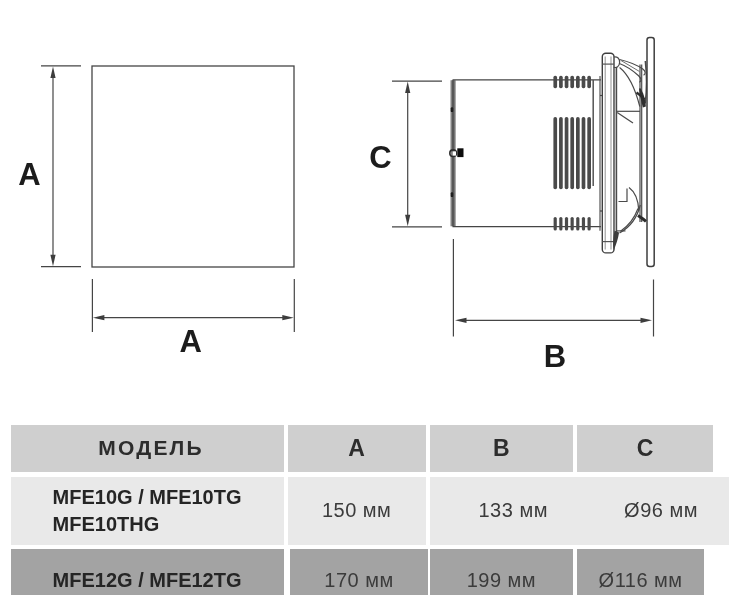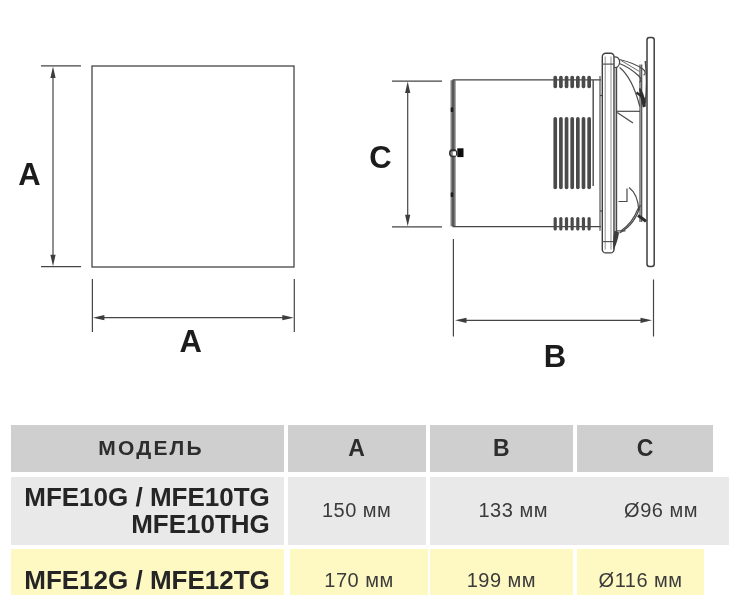--- a/index.html
+++ b/index.html
@@ -1,23 +1,23 @@
 <!DOCTYPE html>
 <html><head>
 <meta charset="utf-8">
 <style>
   html,body{margin:0;padding:0;}
   body{width:749px;height:613px;background:#ffffff;font-family:"Liberation Sans",sans-serif;position:relative;overflow:hidden;}
   #diag{position:absolute;left:0;top:0;}
-  .cell{position:absolute;display:flex;align-items:center;justify-content:center;text-align:right;box-sizing:border-box;}
+  .cell{position:absolute;display:flex;align-items:center;justify-content:center;text-align:left;box-sizing:border-box;}
   .hdr{background:#cfcfcf;font-weight:bold;font-size:23px;color:#2d2d2d;}
   .hdr.mod{font-size:21px;letter-spacing:2.2px;padding-left:8px;}
   .r1{background:#e9e9e9;}
-  .r2{background:#fef9c3;padding-top:16px;}
-  .model{font-weight:bold;font-size:26px;color:#252525;line-height:27px;}
+  .r2{background:#a3a3a3;padding-top:16px;}
+  .model{font-weight:bold;font-size:20px;color:#252525;line-height:27px;}
   .val{font-size:20px;color:#3b3b3b;letter-spacing:0.5px;}
 </style>
 </head>
 <body>
 <svg id="diag" width="749" height="400" viewBox="0 0 749 400">
   <g fill="none" stroke="#454545" stroke-width="1.3">
 
     <rect x="92" y="66" width="202" height="201"></rect>
 
     <line x1="41" y1="65.8" x2="81" y2="65.8" stroke-width="1.2"></line>

